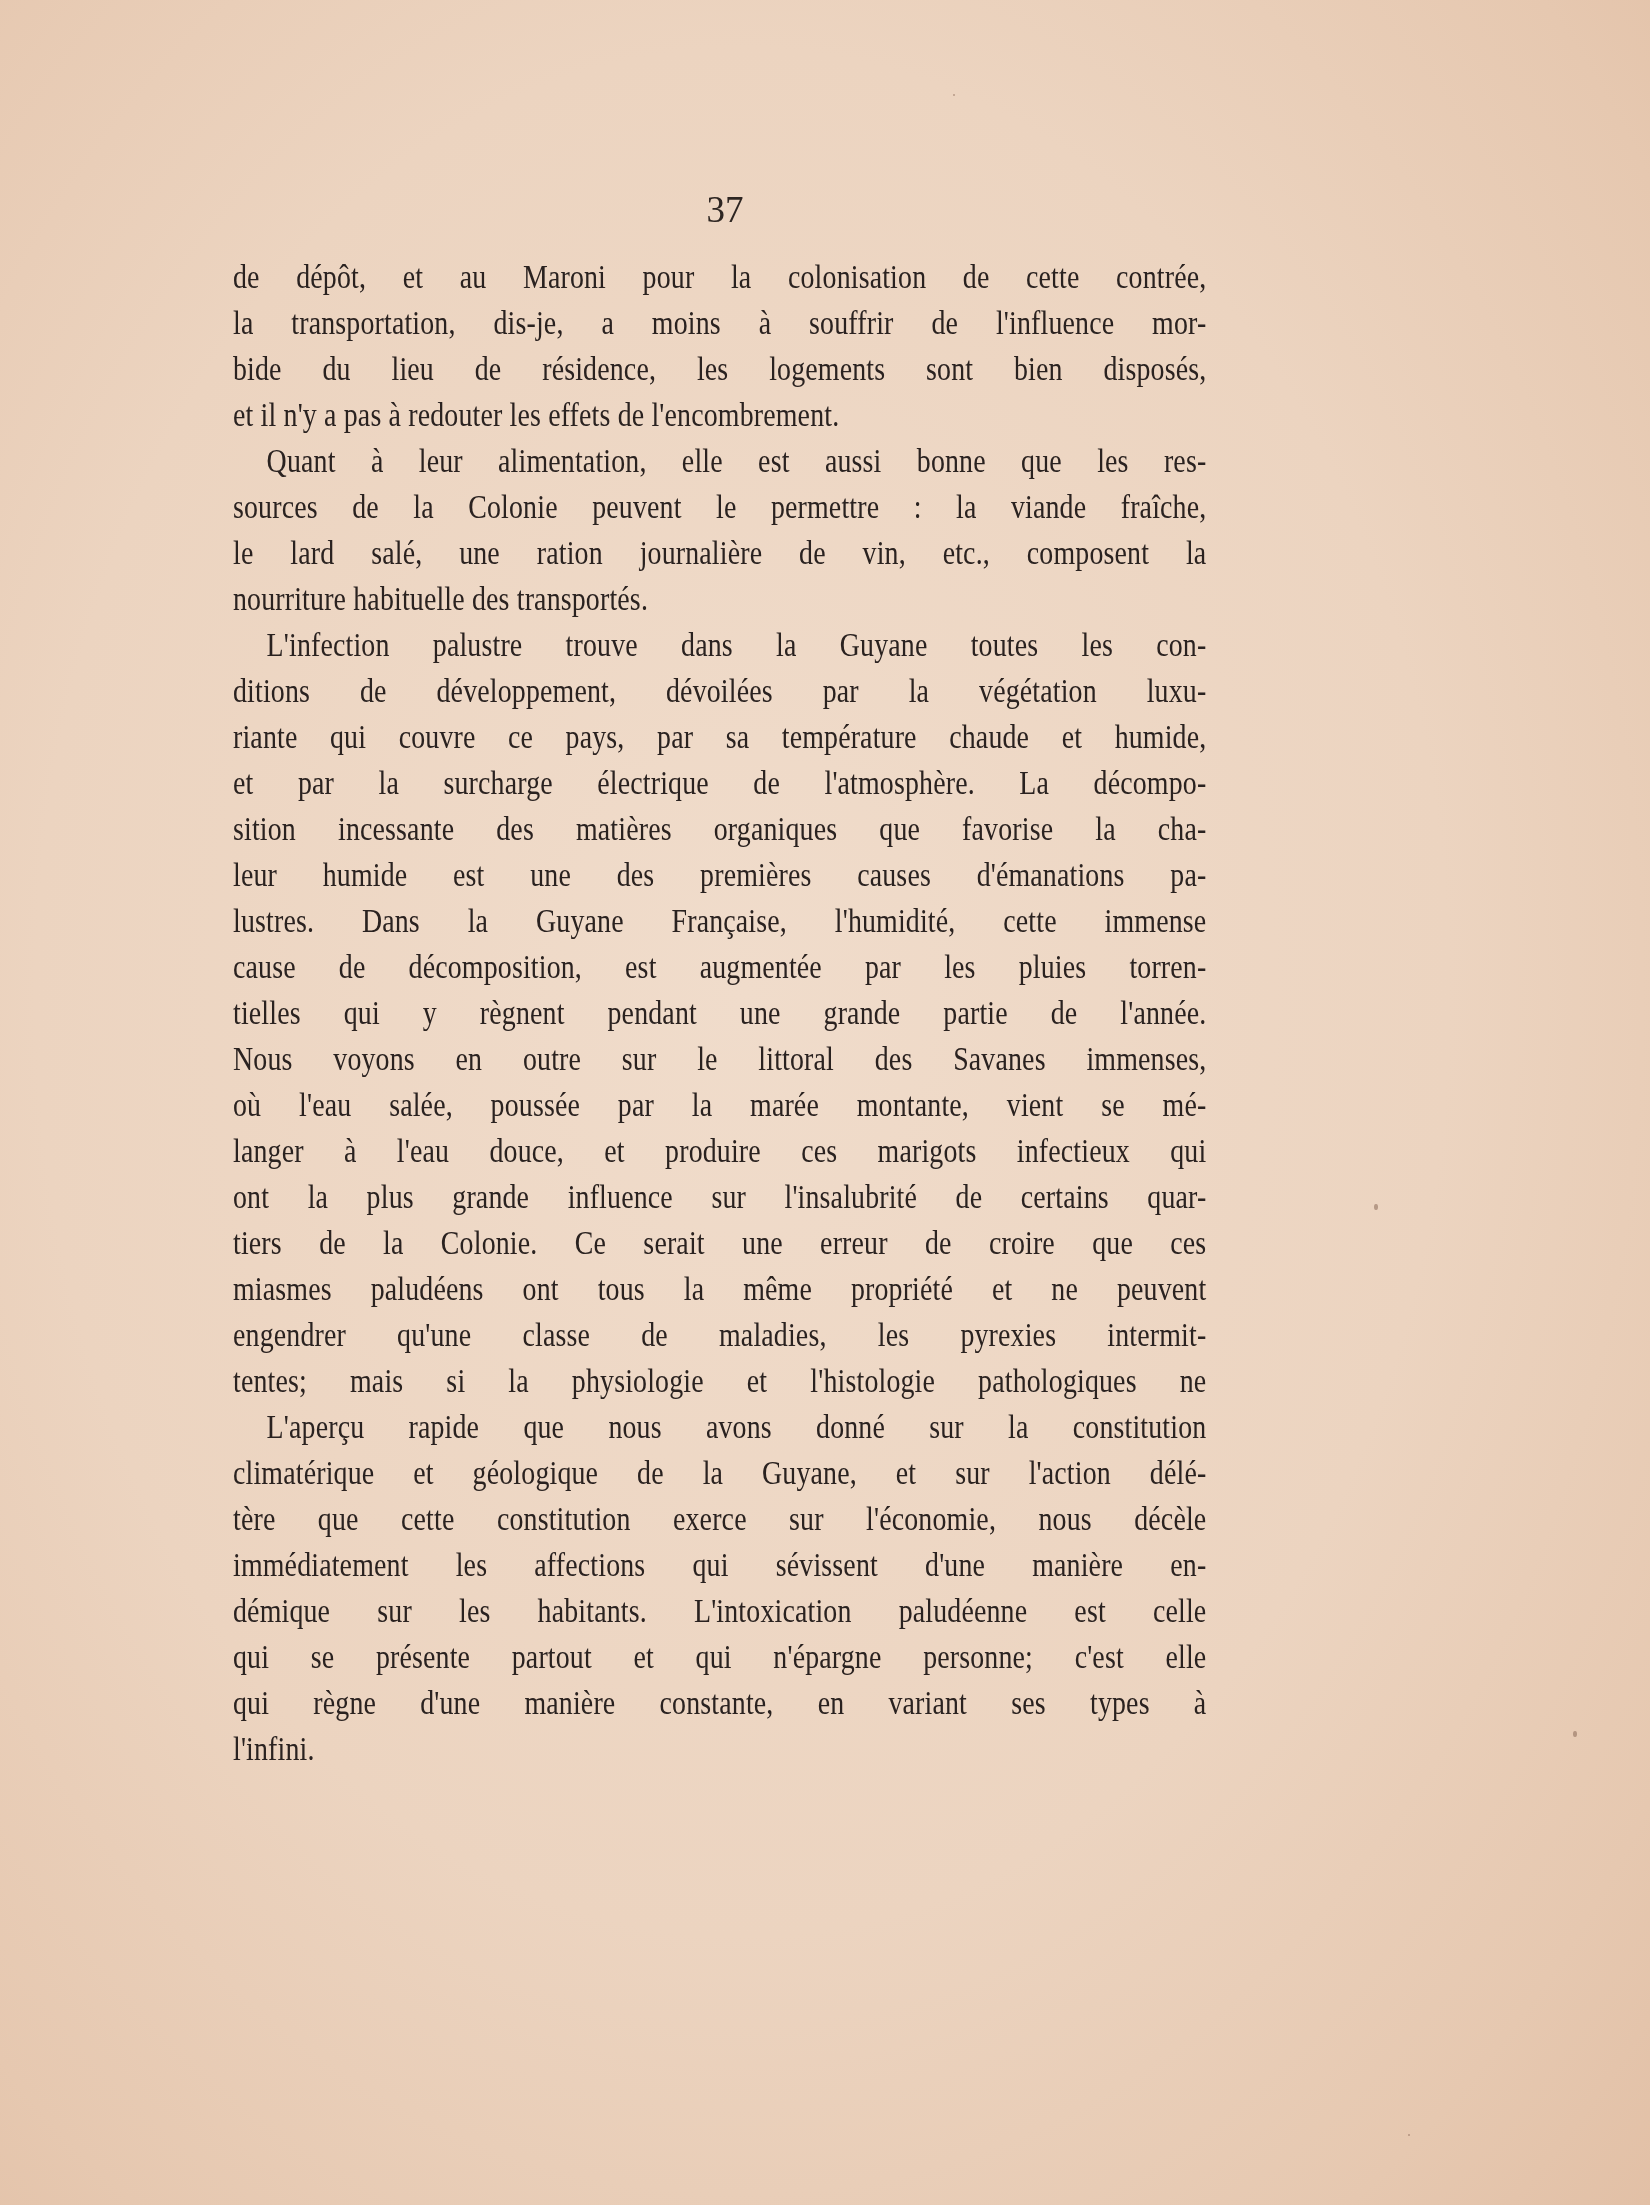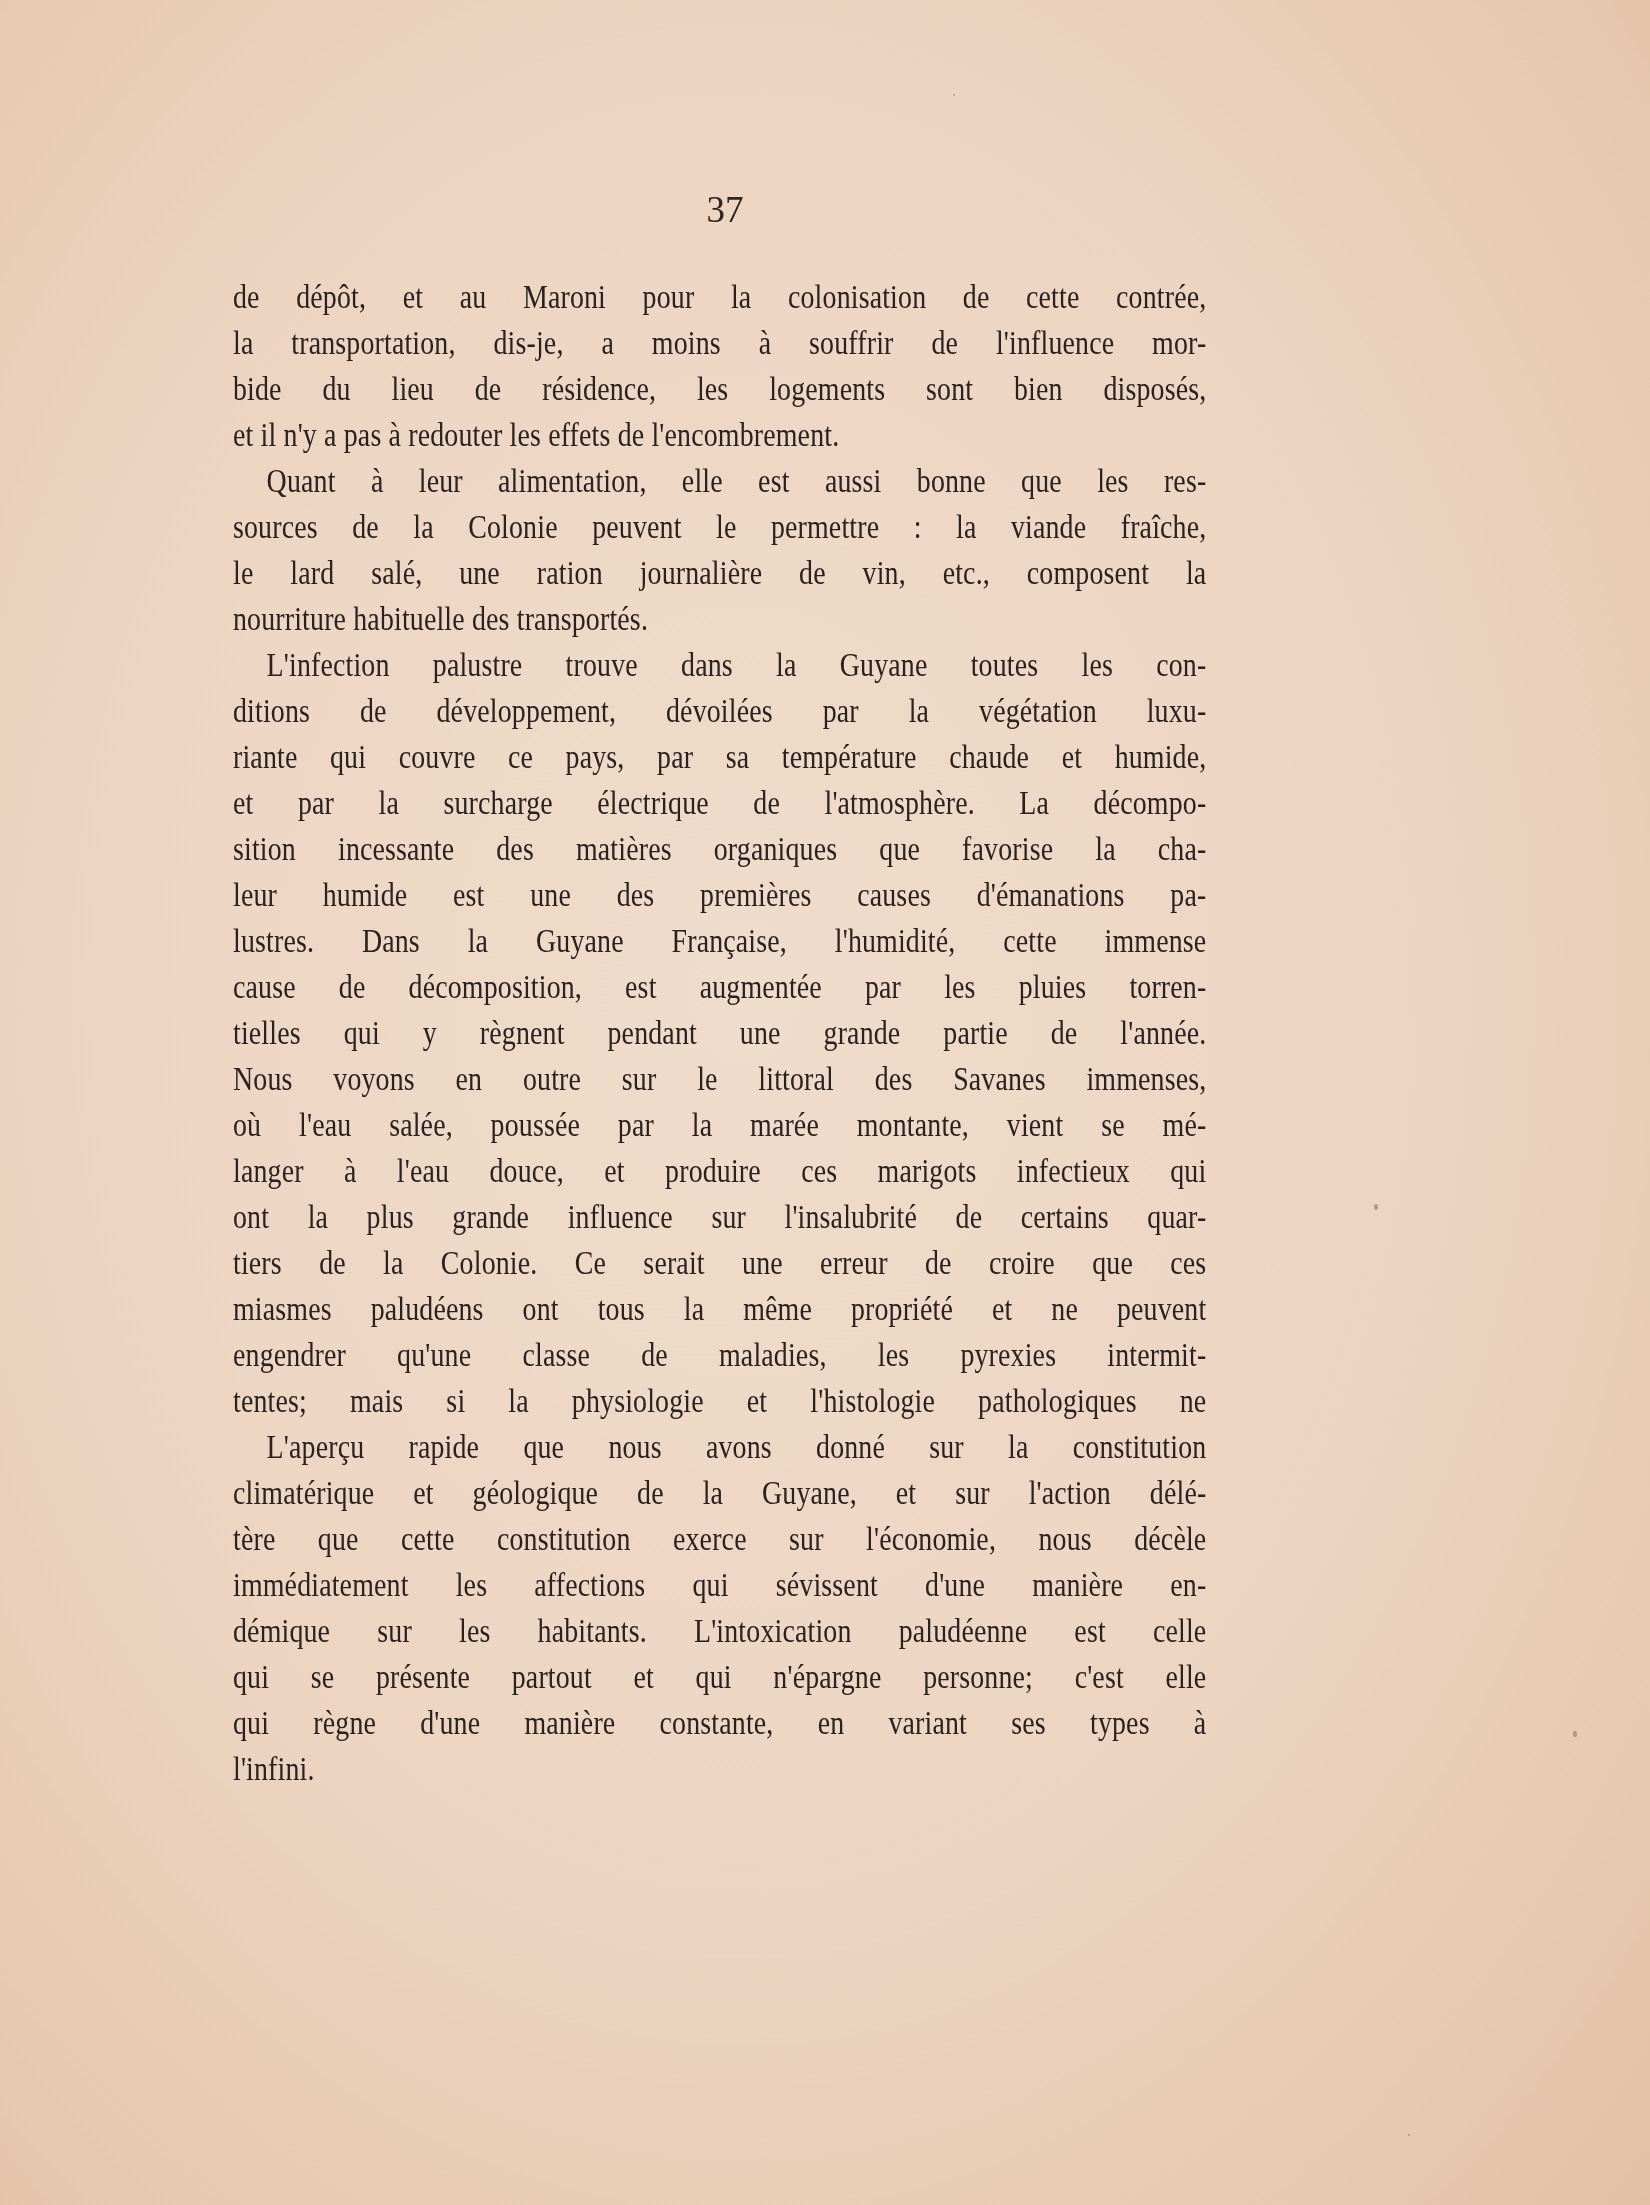--- a/index.html
+++ b/index.html
@@ -29,21 +29,20 @@
       text-align: center;
       font-size: 37px;
       line-height: 47px;
       color: #2e2622;
     }
     .text-block {
       position: absolute;
       left: 233px;
       top: 254px;
       width: 973px;
-      margin-top: 20px;
     }
     .line {
       display: block;
       height: 46px;
       font-size: 34px;
       line-height: 46px;
       white-space: nowrap;
       text-align: justify;
       text-align-last: justify;
       letter-spacing: 0.2px;

